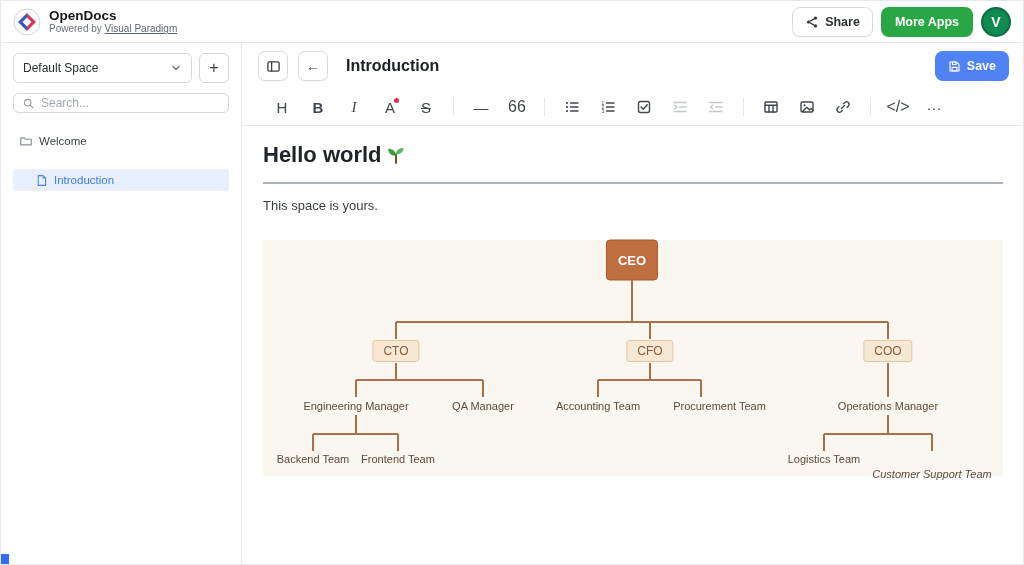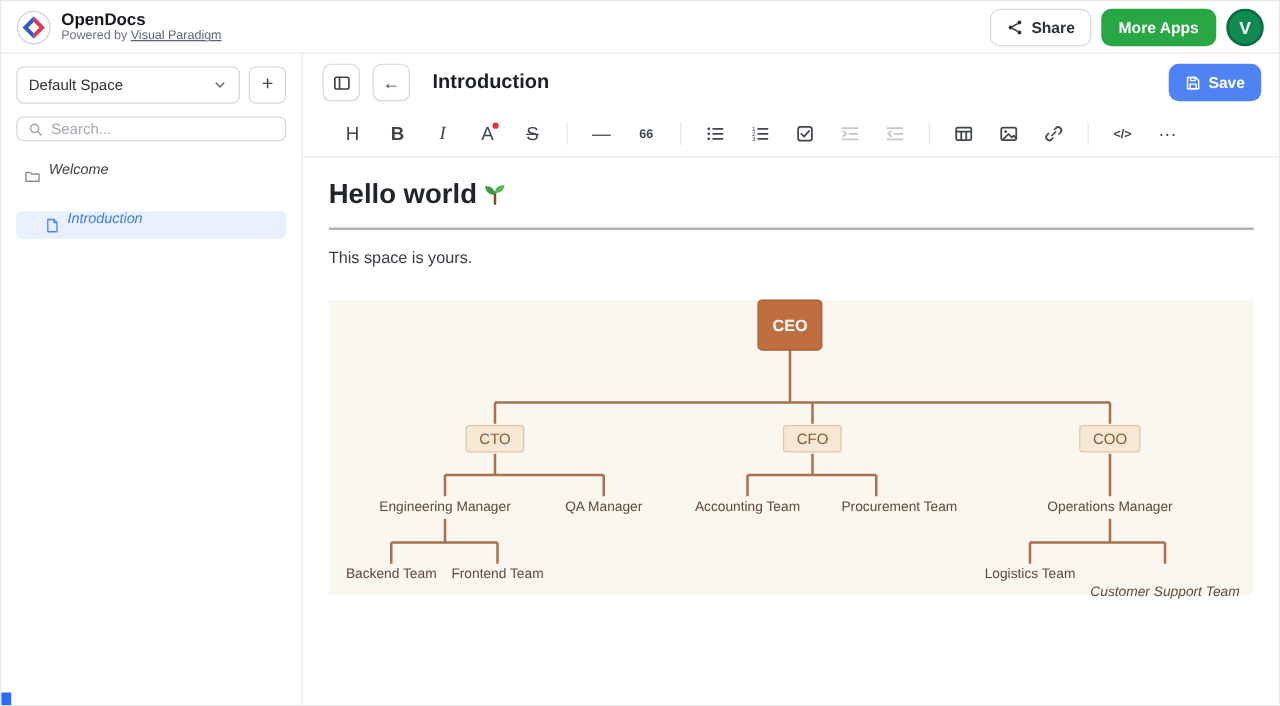--- a/index.html
+++ b/index.html
@@ -30,42 +30,42 @@
   .space-row { display:flex; gap:7px; }
   .space-select { flex:1; height:30px; border:1px solid #d5d8dd; border-radius:6px; display:flex; align-items:center;
     justify-content:space-between; padding:0 9px; font-size:12px; color:#2b3036; cursor:pointer; background:#fff; }
   .add-btn { width:30px; height:30px; border:1px solid #d5d8dd; border-radius:6px; background:#fff; font-size:16px;
     color:#3b4046; cursor:pointer; line-height:1; font-family:inherit; }
   .search-box { margin-top:10px; height:20px; border:1px solid #d5d8dd; border-radius:6px; display:flex;
     align-items:center; padding:0 8px; gap:6px; color:#9aa1a9; background:#fff; }
   .search-box input { border:none; outline:none; flex:1; font-size:12px; font-family:inherit; color:#2b3036; background:transparent; }
   .search-box input::placeholder { color:#a3a9b1; }
   .tree { margin-top:14px; }
-  .tree-item { height:22px; display:flex; gap:6px; font-size:11.5px; color:#3c4248;
-    border-radius:4px; margin:17px 0; cursor:pointer;font-style:italic; }
+  .tree-item { height:22px; display:flex; align-items:center; gap:6px; font-size:11.5px; color:#3c4248;
+    border-radius:4px; margin:17px 0; cursor:pointer; }
   .tree-item.selected { background:var(--sel-bg); color:var(--sel-text); }
   .tree-icon { display:flex; align-items:center; }
   
   .main { flex:1; display:flex; flex-direction:column; position:relative; }
   .doc-toolbar { height:46px; display:flex; align-items:center; padding:0 16px; gap:10px; flex-shrink:0; }
   .icon-btn { width:30px; height:30px; border:1px solid #d8dbdf; border-radius:7px; background:#fff; display:flex;
     align-items:center; justify-content:center; color:#3b4046; cursor:pointer; font-size:14px; font-family:inherit;
     box-shadow:0 1px 1px rgba(0,0,0,.03); }
   .doc-title { font-size:16px; font-weight:bold; color:#1b1f26; margin-left:8px; }
   .save-btn { margin-left:auto; background:var(--accent); color:#fff; border:none; border-radius:8px; height:30px;
     padding:0 13px; font-size:12.5px; font-weight:bold; display:flex; gap:6px; align-items:center; cursor:pointer; font-family:inherit; }
   .format-toolbar { height:37px; border-bottom:1px solid #e7e8ea; display:flex; align-items:center; padding:0 26px;
     gap:8px; flex-shrink:0; }
   .ft-btn { width:28px; height:28px; border:none; background:transparent; border-radius:6px; display:flex;
     align-items:center; justify-content:center; color:#40464e; font-size:15px; cursor:pointer; position:relative; font-family:inherit; }
   .ft-btn.disabled { color:#c3c7cc; cursor:default; }
   .ft-btn .g-bold { font-weight:bold; }
   .ft-btn .g-italic { font-style:italic; font-family:"Liberation Serif", serif; }
   .ft-btn .g-strike { text-decoration:line-through; }
-  .ft-btn .g-small { font-size:10px; font-weight:bold; }
+  .ft-btn .g-small { font-size:16px; font-weight:normal; }
   .ft-btn .dot { position:absolute; top:5px; right:5px; width:5px; height:5px; border-radius:50%; }
   .ft-divider { width:1px; height:18px; background:#e3e5e8; margin:0 5px; }
   
   .content { flex:1; padding:14px 22px 0 21px; overflow:hidden; }
   .doc-heading { font-size:22px; line-height:30px; font-weight:bold; color:#20242b; display:flex; align-items:center;
     gap:4px; margin:0 0 12px; }
   .heading-rule { height:2px; background:#aeb2b9; margin:0 0 14px; }
   .doc-paragraph { font-size:13px; line-height:16px; color:#383d44; margin:0 0 26px; }
   .org-chart { position:relative; width:740px; height:236px; }
   .org-line { position:absolute; }

